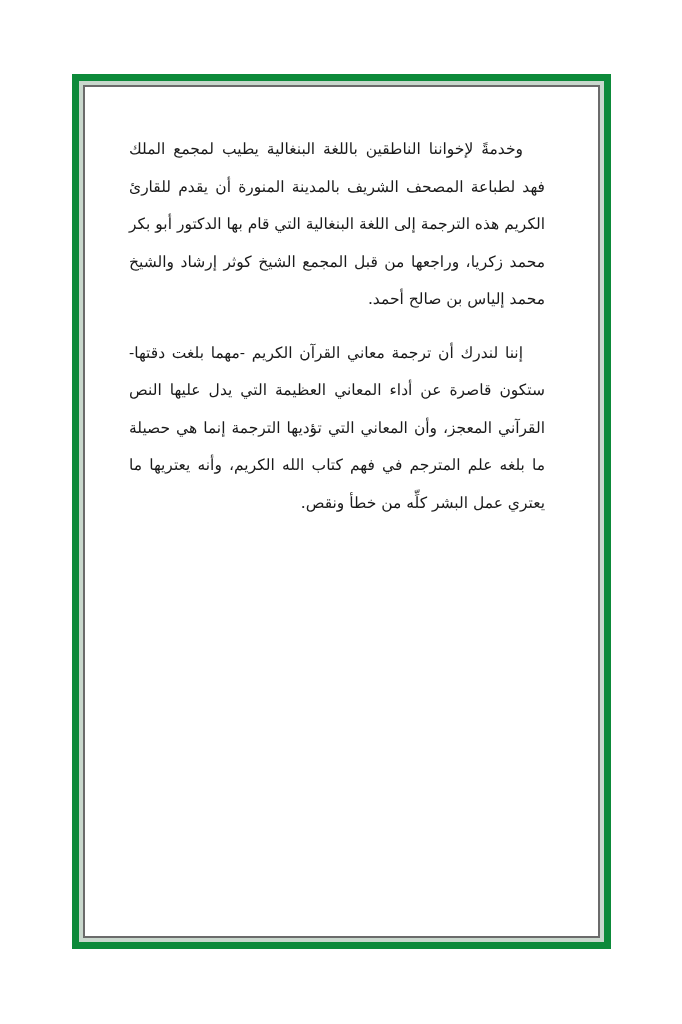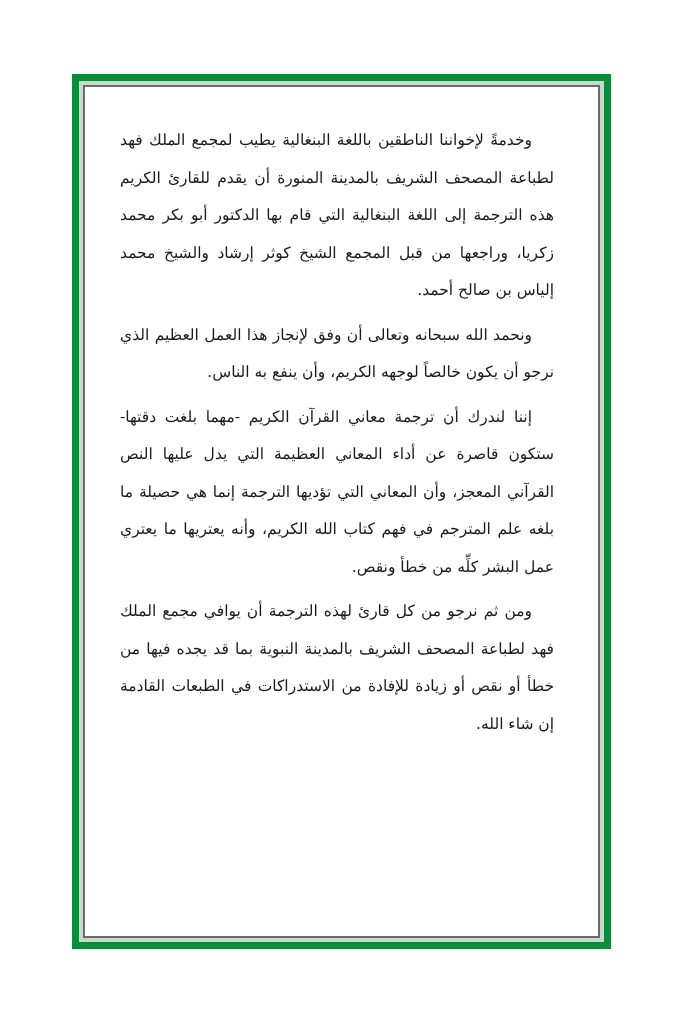--- a/index.html
+++ b/index.html
@@ -49,31 +49,29 @@
       width: 448px;
       direction: rtl;
       text-align: justify;
       text-align-last: right;
       font-family: "DejaVu Serif", serif;
       font-size: 15.5px;
       line-height: 37.5px;
       color: #1a1a1a;
     }
     .content p {
-      margin: 7px;
+      margin: 16px;
       text-indent: 22px;
     }
   </style>
 </head>
 <body>
 
 <div class="frame-outer">
   <div class="frame-mid">
     <div class="frame-inner"></div>
   </div>
 </div>
 
 <div class="content">
   <p>وخدمةً لإخواننا الناطقين باللغة البنغالية يطيب لمجمع الملك فهد لطباعة المصحف الشريف بالمدينة المنورة أن يقدم للقارئ الكريم هذه الترجمة إلى اللغة البنغالية التي قام بها الدكتور أبو بكر محمد زكريا، وراجعها من قبل المجمع الشيخ كوثر إرشاد والشيخ محمد إلياس بن صالح أحمد.</p>
-  <p>ونحمد الله سبحانه وتعالى أن وفق لإنجاز هذا العمل العظيم الذي نرجو أن يكون خالصاً لوجهه الكريم، وأن ينفع به الناس.</p>
   <p>إننا لندرك أن ترجمة معاني القرآن الكريم -مهما بلغت دقتها- ستكون قاصرة عن أداء المعاني العظيمة التي يدل عليها النص القرآني المعجز، وأن المعاني التي تؤديها الترجمة إنما هي حصيلة ما بلغه علم المترجم في فهم كتاب الله الكريم، وأنه يعتريها ما يعتري عمل البشر كلِّه من خطأ ونقص.</p>
-  <p>ومن ثم نرجو من كل قارئ لهذه الترجمة أن يوافي مجمع الملك فهد لطباعة المصحف الشريف بالمدينة النبوية بما قد يجده فيها من خطأ أو نقص أو زيادة للإفادة من الاستدراكات في الطبعات القادمة إن شاء الله.</p>
 </div>
 
 </body></html>

